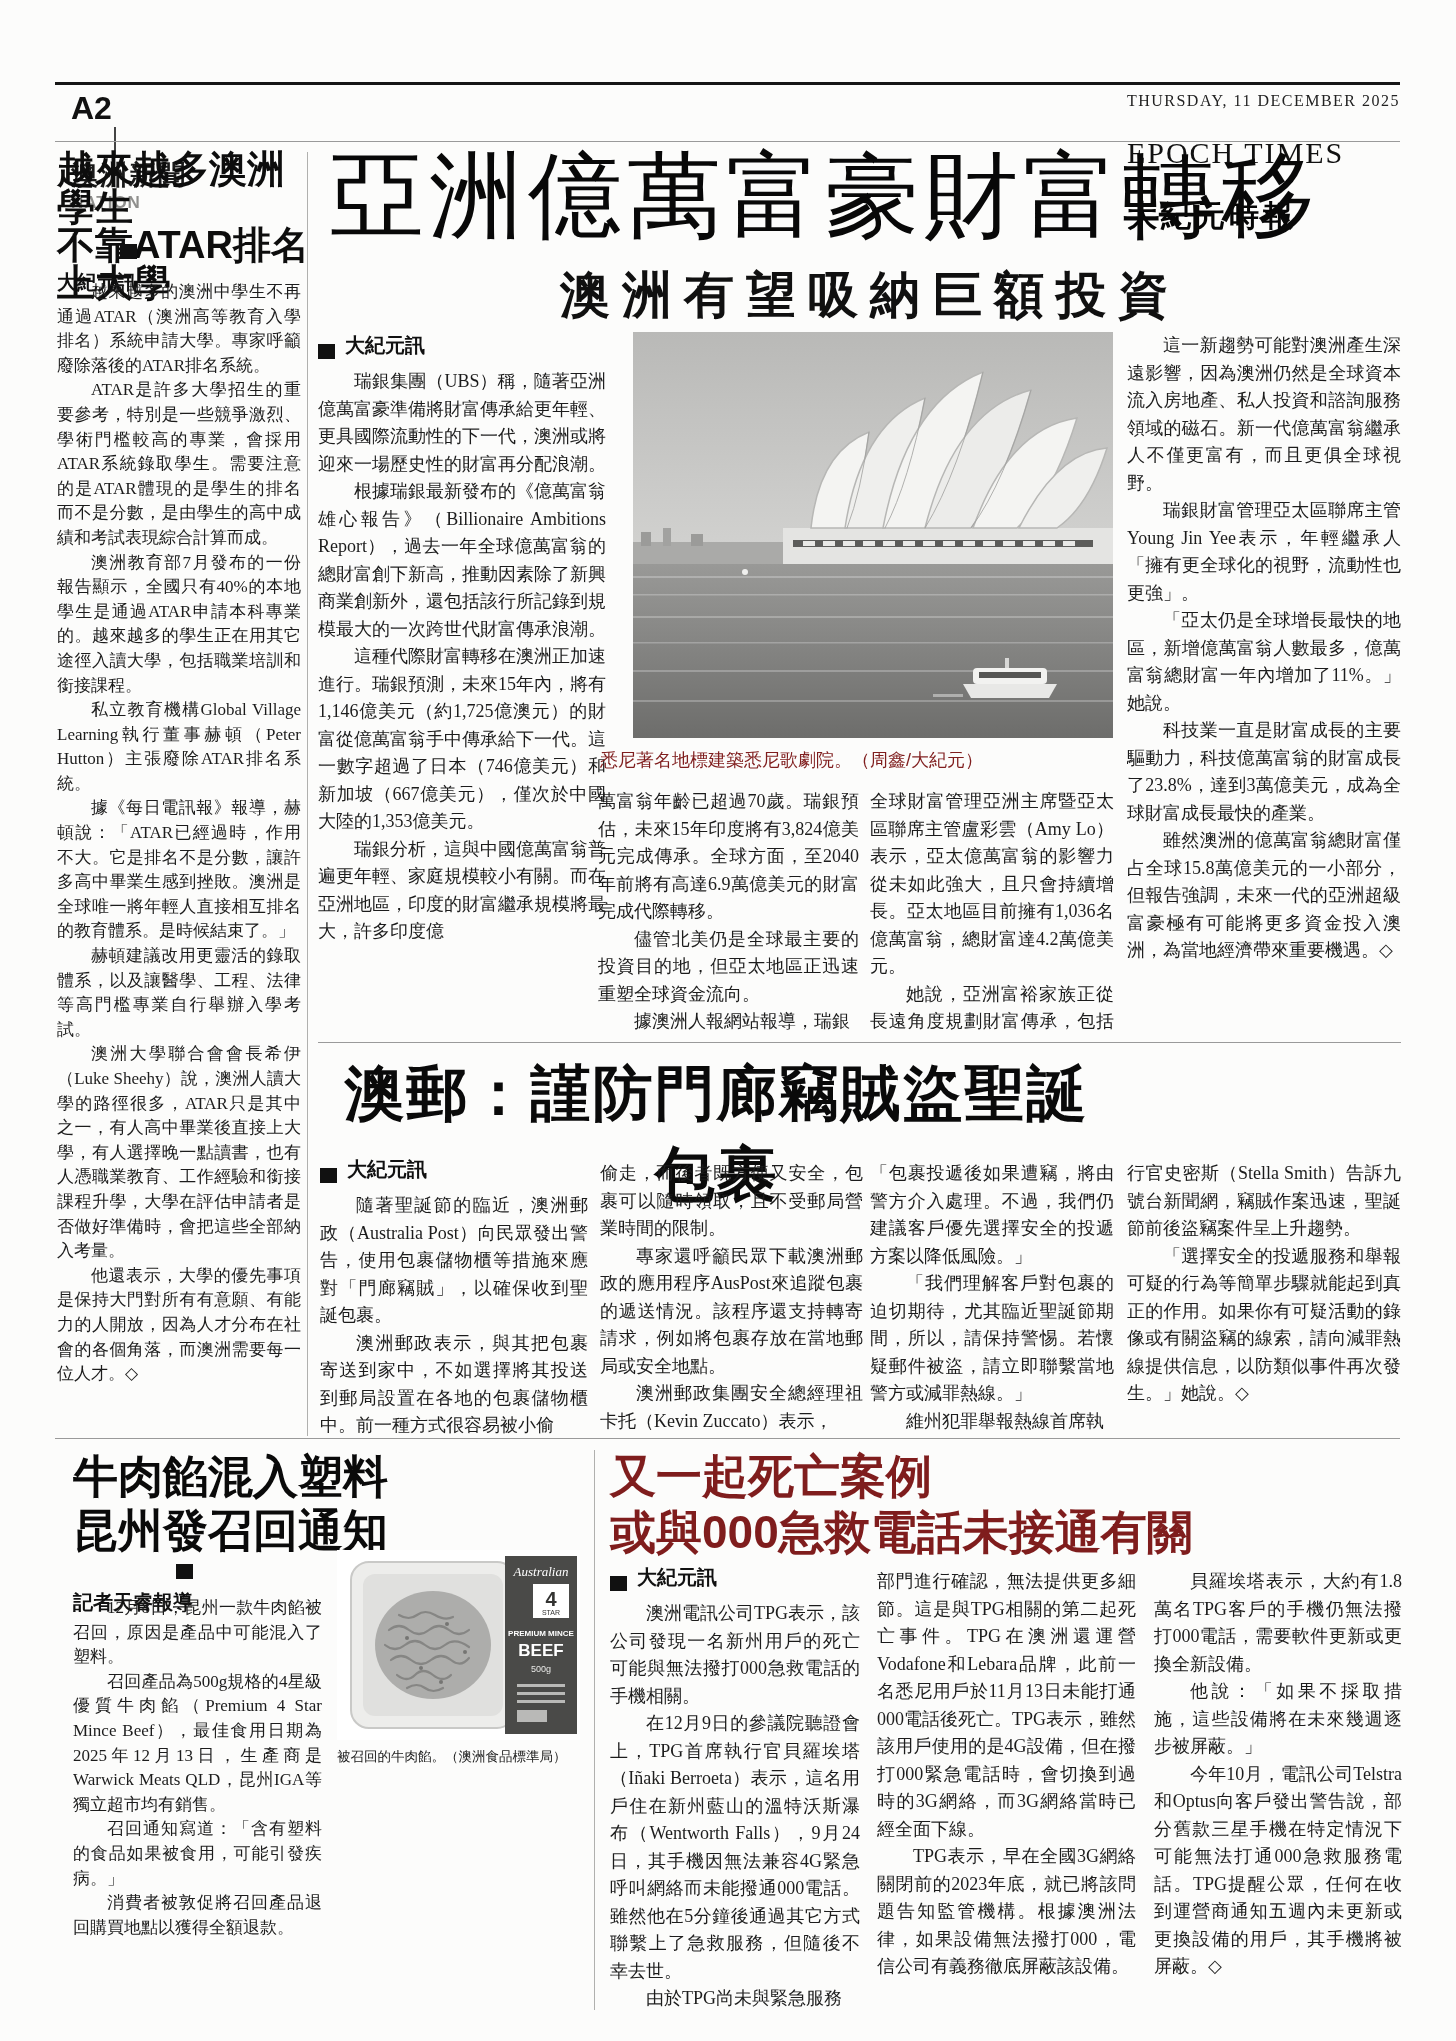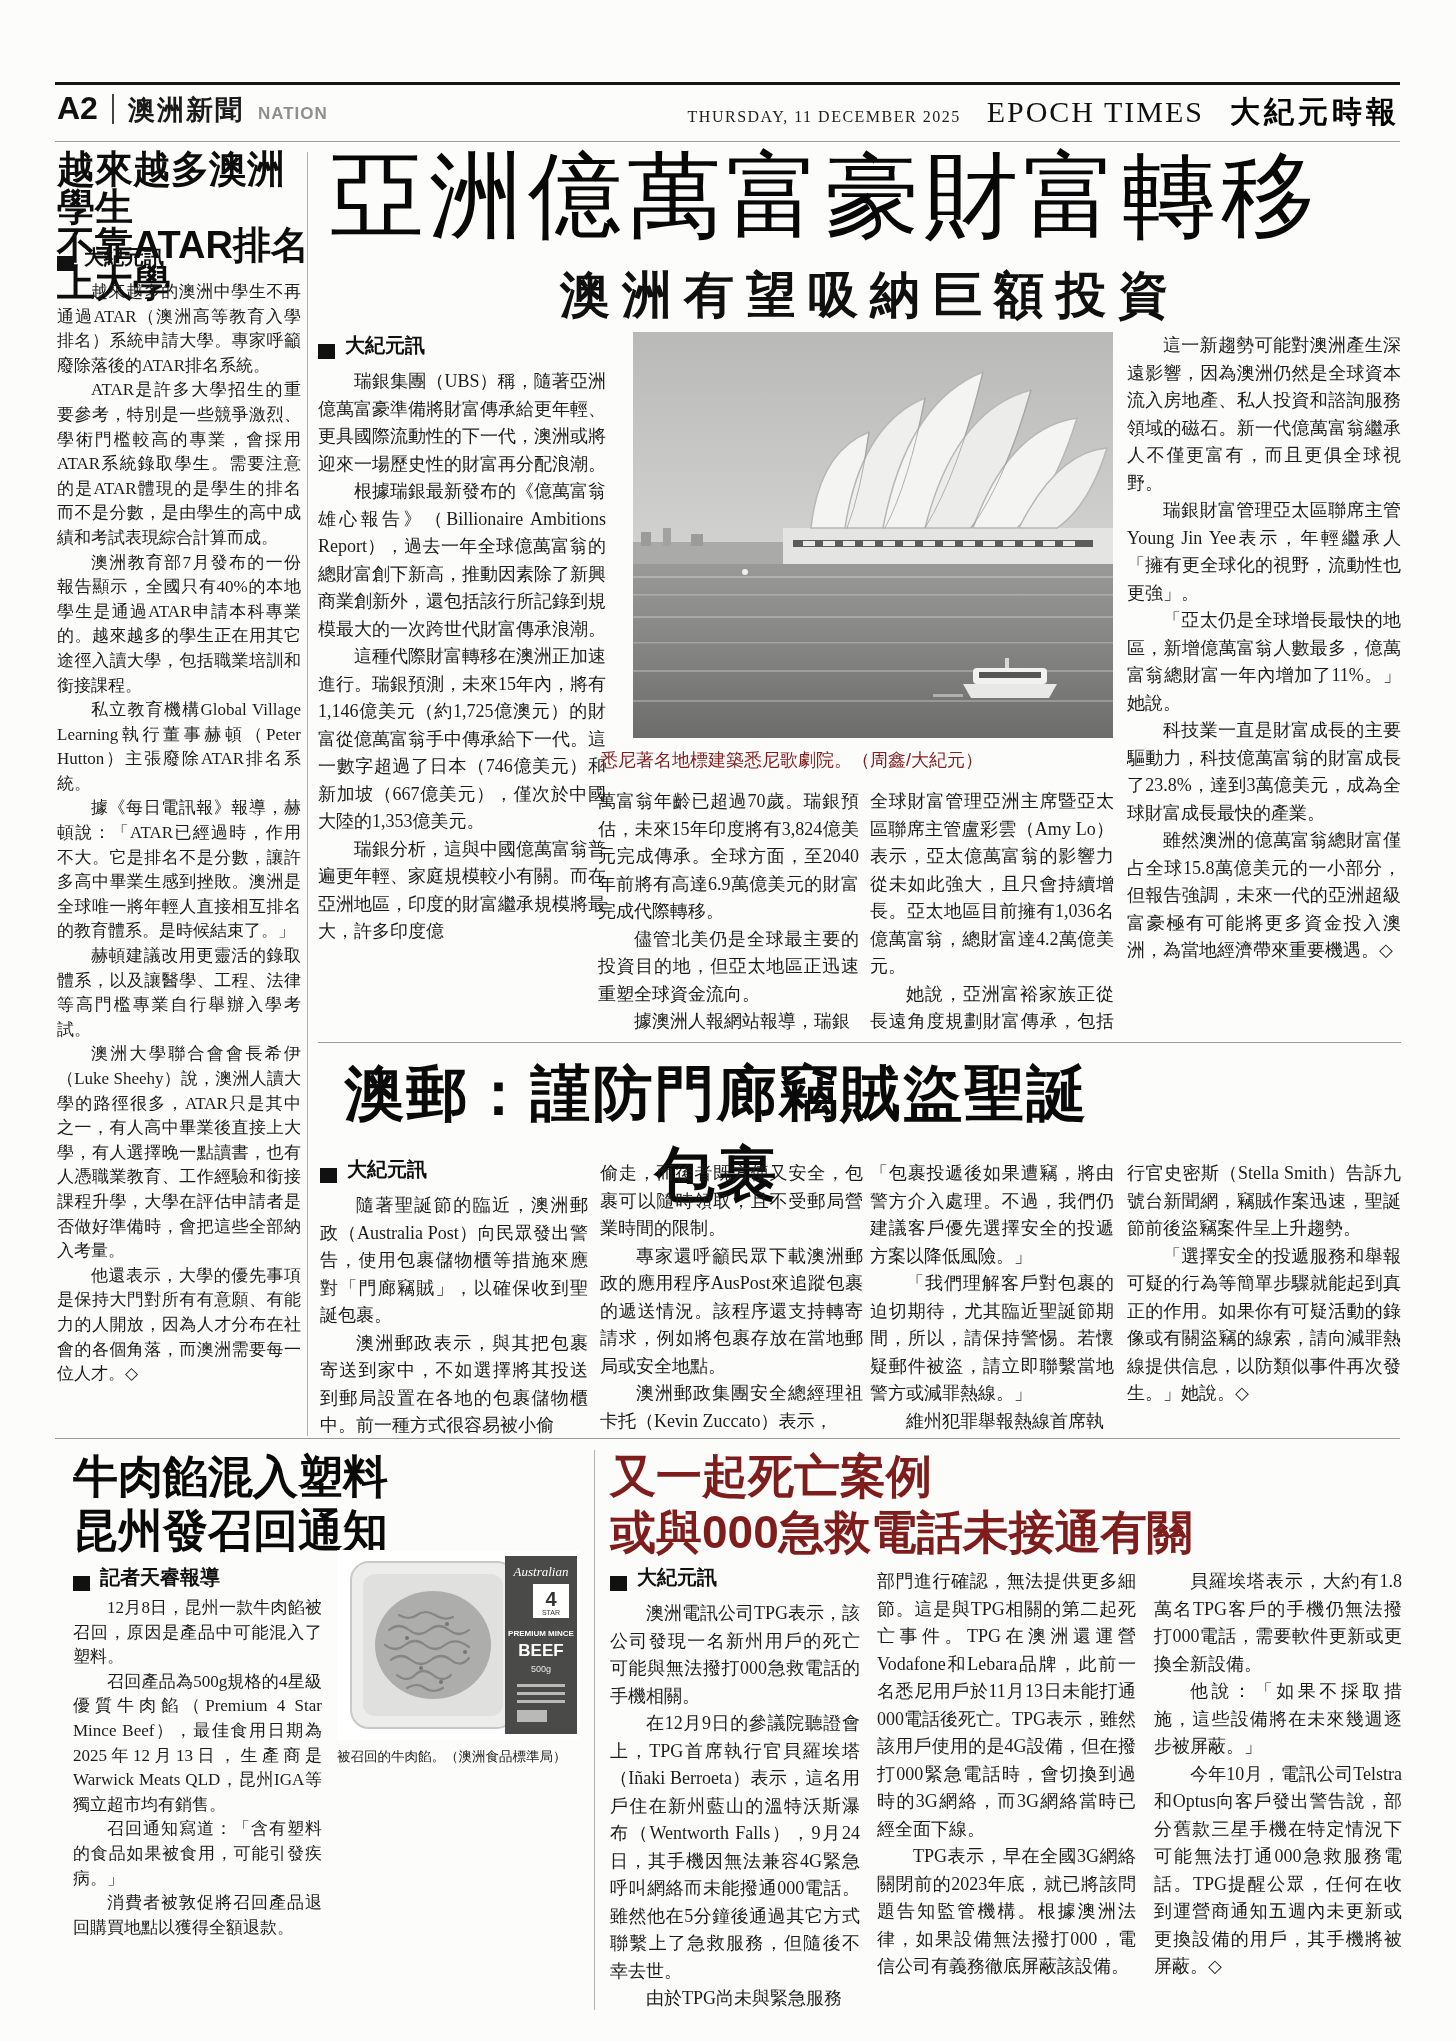--- a/index.html
+++ b/index.html
@@ -1,18 +1,18 @@
 <!DOCTYPE html>
 <html><head>
 <meta charset="utf-8">
 <style>
   html,body{margin:0;padding:0;background:#e9e9e7;}
   .page{position:relative;width:1456px;height:2041px;background:#fcfcfb;margin:0 auto;
         font-family:"Liberation Serif","DejaVu Serif",serif;color:#1c1c1c;overflow:hidden;}
-  .abs{position:absolute;}
+  .abs{position:absolute;flex-direction:column;}
   .rule{position:absolute;background:#161616;}
   .rule.thin{background:#9a9a9a;}
   .vrule{position:absolute;background:#b0b0ae;width:1px;}
 
   
   .hdr-left{left:57px;top:90px;display:flex;align-items:baseline;}
   .hdr-pageno{font-family:"Liberation Sans",sans-serif;font-weight:bold;font-size:32px;color:#111;}
   .hdr-sep{width:2px;height:30px;background:#444;margin:0 14px;align-self:center;}
   .hdr-section-zh{font-family:"Liberation Sans",sans-serif;font-weight:bold;font-size:27px;color:#1a1a1a;letter-spacing:2px;}
   .hdr-section-en{font-family:"Liberation Sans",sans-serif;font-weight:bold;font-size:17px;color:#8f8f8d;margin-left:14px;letter-spacing:1px;}

